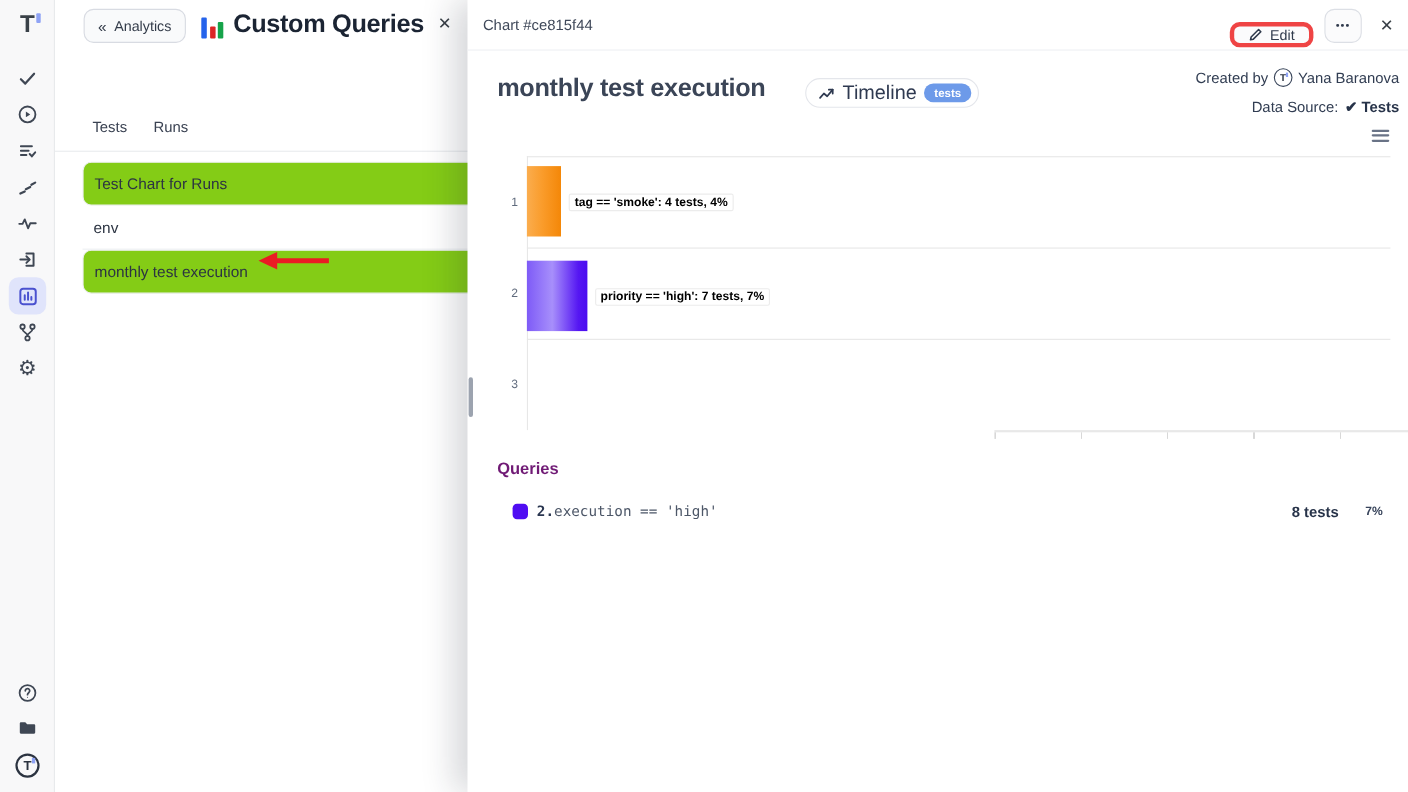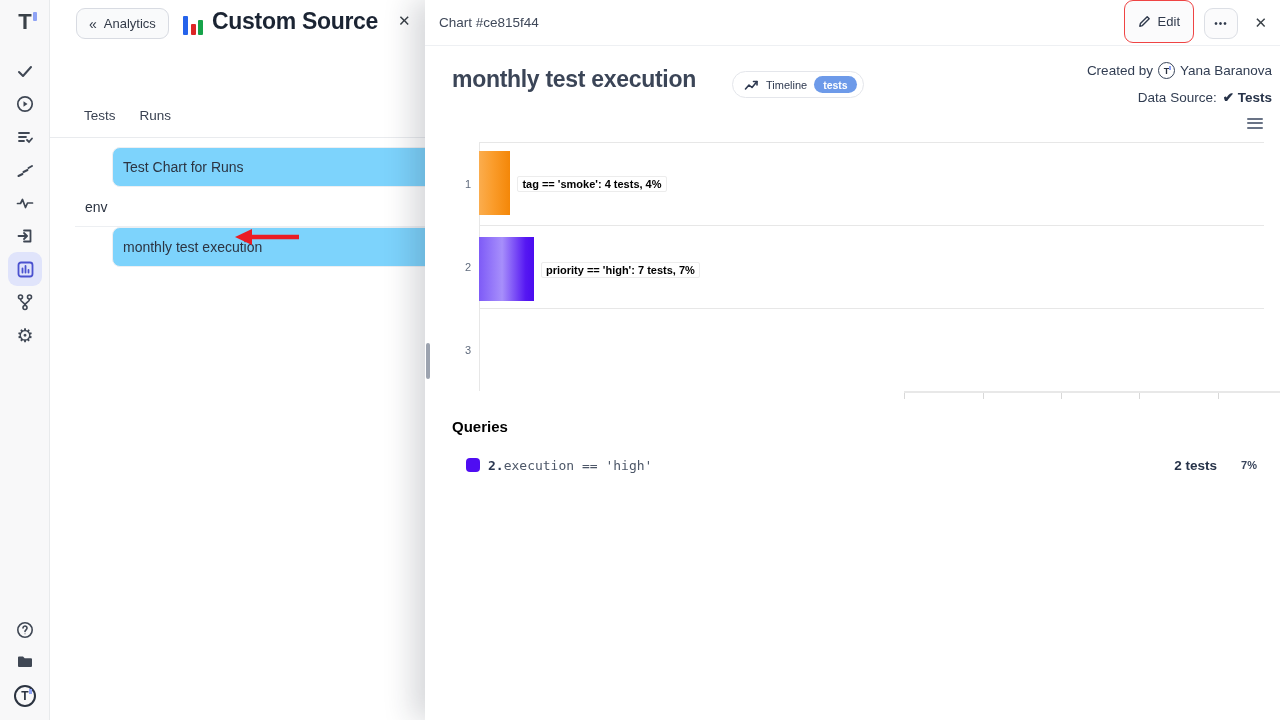--- a/index.html
+++ b/index.html
@@ -29,41 +29,41 @@
   .chart-ico { position:absolute; left:133px; top:11px; width:24px; height:24px; display:flex; align-items:flex-end; gap:2.5px; }
   .chart-ico i { width:5px; border-radius:1px; display:block; }
   .panel-title { position:absolute; left:162px; top:8px; font-size:23px; font-weight:700; color:#1b2433; letter-spacing:-0.3px; white-space:nowrap; }
   .panel-close { position:absolute; left:348px; top:12px; font-size:15px; color:#3a4148; cursor:pointer; }
   .tabs { position:absolute; left:34px; top:108px; display:flex; gap:24px; }
   .tab { font-size:13.5px; font-weight:500; color:#3a4252; cursor:pointer; }
   .tabs-divider { position:absolute; left:0; top:137px; width:1230px; height:1px; background:#e9ebee; }
   .chart-list { position:absolute; left:25px; top:147px; width:420px; }
   .chart-list-item { height:40px; display:flex; align-items:center; padding-left:10px; font-size:14px; color:#2c3442;
                      border:1px solid #edeff2; cursor:pointer; }
-  .chart-list-item.shaded { background:#7dd3fc; border-radius:8px;margin-left:37px; }
+  .chart-list-item.shaded { background:#84cc16; border-radius:8px; }
   .chart-list-item.plain { background:#fff; border-left:none; border-right:none; border-top:none; }
   .red-arrow { position:absolute; left:183px; top:226px; pointer-events:none; }
 
   
   .drawer { position:absolute; left:425px; top:0; width:855px; height:720px; background:#fff;
             box-shadow:-12px 0 28px rgba(30,35,50,0.18); z-index:10; }
   .scroll-thumb { position:absolute; left:1px; top:343px; width:4px; height:36px; background:#9ca3af; border-radius:2px; cursor:pointer; }
   .drawer-header { position:absolute; left:0; top:0; width:855px; height:46px; border-bottom:1px solid #eef0f3; }
   .drawer-title { position:absolute; left:14px; top:15px; font-size:13.5px; color:#3f4859; }
-  .edit-btn { position:absolute; right:86px; top:0; height:43px; padding:0 13px; display:flex; align-items:center; gap:7px;
-              background:#fbfbfc; border:1px solid #ef4444; border-radius:9px; cursor:pointer; }
+  .edit-btn { position:absolute; right:86px; top:20px; height:23px; padding:0 13px; display:flex; align-items:center; gap:7px;
+              background:#fbfbfc; border:4px solid #ef4444; border-radius:9px; cursor:pointer; }
   .edit-btn .lbl { font-size:13px; font-weight:500; color:#303a4c; }
   .more-btn { position:absolute; right:42px; top:8px; width:34px; height:31px; display:flex; align-items:center; justify-content:center;
               background:#fbfbfc; border:1px solid #dcdfe5; border-radius:9px; cursor:pointer; font-size:10px; color:#303a4c; letter-spacing:1px; }
   .drawer-close { position:absolute; right:13px; top:14px; font-size:15px; color:#3a4148; cursor:pointer; }
 
   .big-title { position:absolute; left:27px; top:66px; font-size:23px; font-weight:700; color:#3b4557; letter-spacing:-0.3px; }
   .timeline-chip { position:absolute; left:307px; top:71px; height:27px; padding:0 6px 0 11px; display:flex; align-items:center; gap:7px;
                    background:#fff; border:1px solid #e4e6eb; border-radius:14px; cursor:pointer; }
-  .timeline-chip .lbl { font-size:11px; font-weight:500; color:#2e3950; }
+  .timeline-chip .lbl { font-size:18px; font-weight:500; color:#2e3950; }
   .beta-pill { background:#6d9ae9; color:#fff; font-size:10.5px; font-weight:700; padding:2.5px 9px; border-radius:10px; }
 
   .meta-created { position:absolute; right:8px; top:62px; display:flex; align-items:center; gap:5px; font-size:13.5px; color:#313d52; }
   .avatar { width:17px; height:17px; border:1.5px solid #39455a; border-radius:50%; display:flex; align-items:center; justify-content:center; }
   .avatar span { font-size:9px; font-weight:700; color:#2b3340; position:relative; }
   .avatar i { position:absolute; right:-2px; top:0; width:2px; height:4px; background:#8fa3f5; }
   .meta-source { position:absolute; right:8px; top:89px; display:flex; align-items:center; gap:6px; font-size:13.5px; color:#313d52; }
   .meta-source .src { font-weight:700; color:#273349; }
   .burger { position:absolute; right:17px; top:118px; width:16px; cursor:pointer; }
   .burger i { display:block; height:1.8px; background:#697386; margin-bottom:2.6px; border-radius:1px; }
@@ -75,21 +75,21 @@
   .cat-label { position:absolute; left:-26px; width:18px; text-align:right; font-size:11px; color:#606b7d; transform:translateY(-50%); }
   .chart-row { position:absolute; left:0; width:785px; height:83px;padding-left:33px; }
   .bar { position:absolute; left:0; top:9px; height:64px; cursor:pointer; }
   .bar-label { position:absolute; top:50%; transform:translateY(-50%); white-space:nowrap; font-size:11px; font-weight:700; color:#000;
                background:#fff; border:1px solid #ececec; padding:1px 4px; border-radius:2px; }
   .x-axis-line { position:absolute; left:479px; top:391px; width:786px; height:2px; background:#e8e8e8; }
   .x-axis-ticks { position:absolute; left:479px; top:393px; width:786px; height:6px;
                   background:repeating-linear-gradient(90deg,#d8d8d8 0 1px,transparent 1px 78.5px); }
 
   
-  .queries-heading { position:absolute; left:27px; top:418px; font-size:15px; color:#000000; }
+  .queries-heading { position:absolute; left:27px; top:418px; font-size:15px; color:#701a75; }
   .queries { position:absolute; left:27px; top:452px; width:805px; }
   .q-row { height:26.5px; display:flex; align-items:center; }
   .q-swatch { width:14px; height:14px; border-radius:4px; margin-left:14px; margin-right:8px; flex:none; }
   .q-text { font-family:"DejaVu Sans Mono", monospace; font-size:13px; color:#4d5768; }
   .q-text b { color:#2a3650; font-weight:600; }
   .q-spacer { flex:1; }
   .q-tests { font-size:13.5px; font-weight:700; color:#273349; }
   .q-pct { width:40px; text-align:right; font-size:11px; font-weight:700; color:#39455c; }
 </style>
 </head>
@@ -176,21 +176,21 @@
   <section class="panel">
     <button class="back-btn" style="border:1px solid #d8dbe2;">
       <span class="chev">«</span>
       <span class="lbl">Analytics</span>
     </button>
     <span class="chart-ico">
       <i style="height:19px;background:#2563eb"></i>
         <i style="height:11px;background:#dc2626"></i>
         <i style="height:15px;background:#16a34a"></i>
     </span>
-    <h1 class="panel-title">Custom Source</h1>
+    <h1 class="panel-title">Custom Queries</h1>
     <span class="panel-close">✕</span>
 
     <div class="tabs">
       <span class="tab">Tests</span>
       <span class="tab">Runs</span>
     </div>
     <div class="tabs-divider"></div>
 
     <div class="chart-list">
       <div class="chart-list-item shaded">
@@ -278,19 +278,19 @@
     </div>
     <div class="x-axis-line"></div>
     <div class="x-axis-ticks"></div>
 
     <h3 class="queries-heading">Queries</h3>
     <div class="queries">
       <div class="q-row">
         <span class="q-swatch" style="background: rgb(79, 13, 242);"></span>
         <span class="q-text"><b>2.</b><span>execution == 'high'</span></span>
         <span class="q-spacer"></span>
-        <span class="q-tests">2 tests</span>
+        <span class="q-tests">8 tests</span>
         <span class="q-pct">7%</span>
       </div>
     </div>
   </section>
 
 </div>
 
 </body></html>

